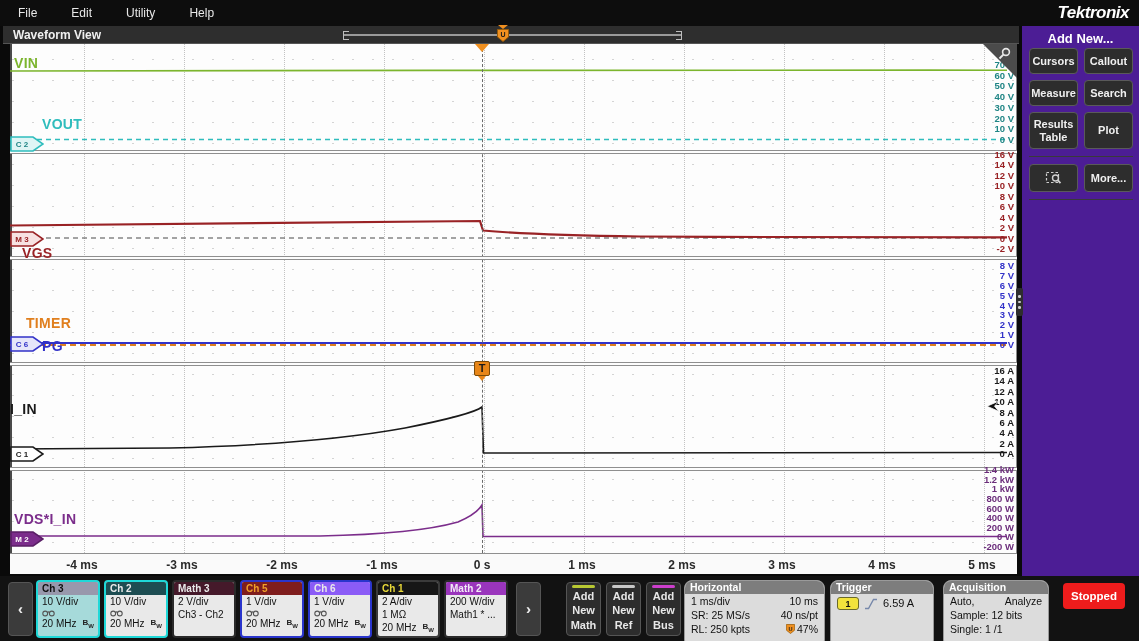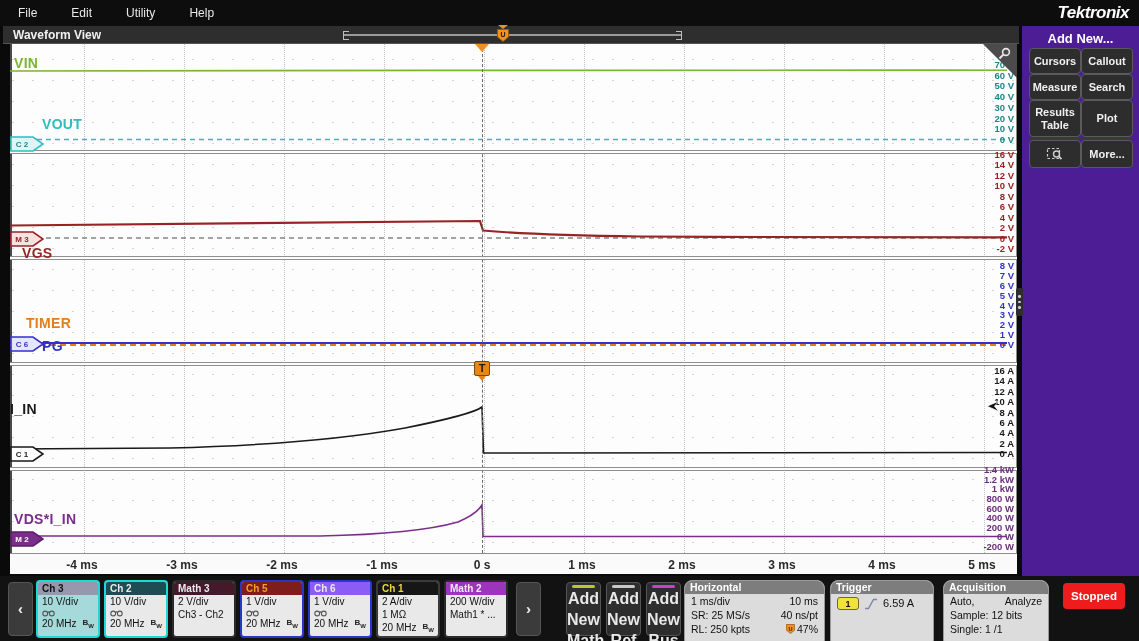--- a/index.html
+++ b/index.html
@@ -56,41 +56,41 @@
   #edge-handle { position:absolute; left:1016px; top:288px; width:7px; height:28px; background:#2e2e2e;
     border-radius:2px; z-index:9; display:flex; flex-direction:column; align-items:center;
     justify-content:center; gap:3px; }
   #edge-handle i { width:2.5px; height:2.5px; background:#cfcfcf; border-radius:50%; }
   #mouse-cursor { position:absolute; left:986px; top:400px; z-index:10; }
 
   
   #rightpanel { position:absolute; left:1022px; top:26px; width:117px; height:550px; background:#4c1d95; }
   #addnew-title { text-align:center; color:#fff; font-size:13px; font-weight:bold; padding-top:5px; }
   #addnew-grid { position:absolute; left:7px; top:22px; width:104px; display:grid;
-    grid-template-columns:1fr 1fr; gap:0; }
+    grid-template-columns:1fr 1fr; gap:6px; }
   .panel-btn { background:#2d2d2d; border:1px solid #5a5a5a; border-radius:4px; color:#f0f0f0;
     font-size:11px; font-weight:bold; text-align:center; padding:5px 1px; min-height:26px; cursor:pointer;
     display:flex; align-items:center; justify-content:center; line-height:1.15;
     font-family:"Liberation Sans",sans-serif; }
   .panel-sep { grid-column:1 / 3; height:0; border-top:1px solid #3a3a3a; margin:1px 0; }
 
   
   #bottombar { position:absolute; left:0; top:576px; width:1139px; height:65px; background:#121212; }
   .navbtn { position:absolute; top:6px; width:25px; height:54px; background:#3b3b3b; border:1px solid #555;
     border-radius:4px; color:#eee; font-size:15px; font-weight:bold; text-align:center; line-height:52px;
     cursor:pointer; }
   .chcard { position:absolute; top:4px; width:64px; height:58px; border-radius:4px; overflow:hidden;
     border:2px solid #2a2a2a; background:#e9e9e9; cursor:pointer; }
   .chcard .hd { height:13px; font-size:10px; font-weight:bold; padding:0 4px; line-height:13px; }
   .chcard .row { font-size:10px; color:#111; padding:0.5px 4px; line-height:12px; }
   .chcard .lastrow { display:flex; justify-content:space-between; align-items:center; padding:0 4px; }
   .bwicon { font-size:8px; font-weight:bold; color:#222; }
   .bwicon sub { font-size:6px; }
   .addbtn { position:absolute; top:6px; width:35px; height:54px; background:#2d2d2d; border:1px solid #555;
-    border-radius:4px; color:#e8e8e8; font-size:16px; font-weight:bold; text-align:center; cursor:pointer;
+    border-radius:4px; color:#e8e8e8; font-size:11px; font-weight:bold; text-align:center; cursor:pointer;
     padding-top:6px; line-height:1.3; }
   .addbtn .accent { position:absolute; left:5px; right:5px; top:2px; height:2.5px; border-radius:2px; }
   .infopanel { position:absolute; top:4px; height:68px; background:#dcdcdc; border:1px solid #9a9a9a;
     border-radius:8px; overflow:hidden; }
   .infopanel .hd { height:13px; background:#7d7d7d; color:#fff; font-size:10.5px; font-weight:bold;
     padding:0 5px; line-height:13px; }
   .infopanel .irow { display:flex; justify-content:space-between; font-size:10.5px; color:#111;
     padding:0.5px 6px; line-height:13px; align-items:center; }
   #stopped-btn { position:absolute; left:1063px; top:7px; width:62px; height:26px; background:#ee1c1c;
     border-radius:4px; color:#fff; font-size:11.5px; font-weight:bold; text-align:center; line-height:26px;

